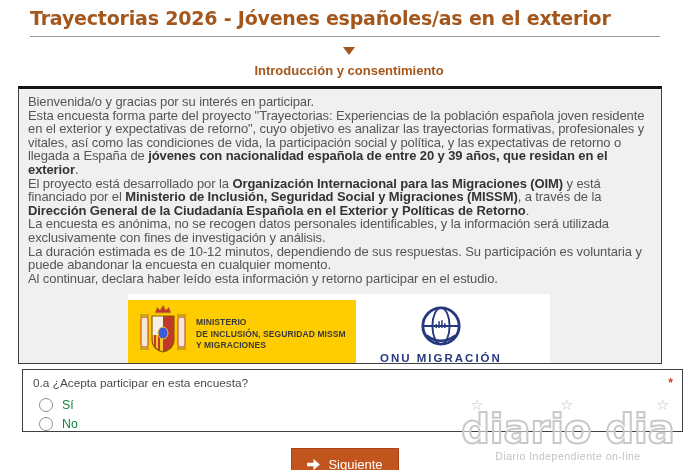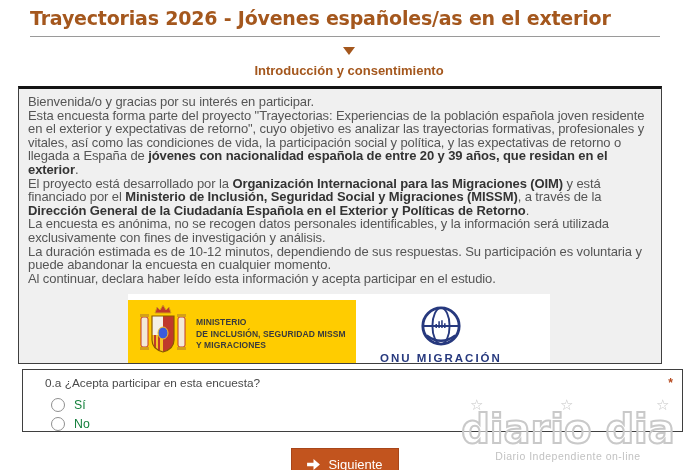--- a/index.html
+++ b/index.html
@@ -34,21 +34,21 @@
     width:228px; height:68px; background:#FFCC00; display:flex; align-items:center;
     gap:10px; padding:0 8px 0 12px;
   }
   .ministry-text { font-size:8.5px; font-weight:bold; color:#3b3b3b; line-height:1.35; letter-spacing:0.1px; }
   .oim-logo { margin-left:24px; display:flex; flex-direction:column; align-items:center; }
   .oim-row { display:flex; align-items:center; gap:5px; }
   .oim-acronym { font-size:33px; font-weight:bold; color:#27397E; letter-spacing:1px; font-family:"DejaVu Sans", sans-serif; }
   .oim-subtitle { font-size:11.5px; font-weight:bold; color:#27397E; letter-spacing:2px; margin-top:1px; }
   .question-box {
     margin:5px 0 0 22px; width:661px; height:63px;
-    background:#fff; border:1px solid #3f3f3f; padding:6px 9px 0 22px;
+    background:#fff; border:1px solid #3f3f3f; padding:6px 9px 0 10px;
   }
   .q-row { display:flex; justify-content:space-between; align-items:flex-start; }
   .q-text { font-size:11.8px; color:#4a4a4a; }
   .q-required { font-size:12px; font-weight:bold; color:#B5491E; }
   .answers { margin-top:5px; }
   .answer-row { display:flex; align-items:center; gap:9px; height:19px; margin-left:6px; cursor:pointer; }
   .radio {
     width:14px; height:14px; border:1px solid #8f8f8f; border-radius:50%; background:#fff; flex:0 0 auto;
   }
   .answer-label { font-size:12.3px; color:#15803d; }
@@ -79,21 +79,21 @@
   <span class="collapse-icon"></span>
   <span class="group-title">Introducción y consentimiento</span>
 </div>
 
 <div class="intro-box">
   <p><span>Bienvenida/o y gracias por su interés en participar.</span></p>
   <p><span>Esta encuesta forma parte del proyecto "Trayectorias: Experiencias de la población española joven residente en el exterior y expectativas de retorno", cuyo objetivo es analizar las trayectorias formativas, profesionales y vitales, así como las condiciones de vida, la participación social y política, y las expectativas de retorno o llegada a España de </span><b>jóvenes con nacionalidad española de entre 20 y 39 años, que residan en el exterior</b><span>.</span></p>
   <p><span>El proyecto está desarrollado por la </span><b>Organización Internacional para las Migraciones (OIM)</b><span> y está financiado por el </span><b>Ministerio de Inclusión, Seguridad Social y Migraciones (MISSM)</b><span>, a través de la </span><b>Dirección General de la Ciudadanía Española en el Exterior y Políticas de Retorno</b><span>.</span></p>
   <p><span>La encuesta es anónima, no se recogen datos personales identificables, y la información será utilizada exclusivamente con fines de investigación y análisis.</span></p>
   <p><span>La duración estimada es de 10-12 minutos, dependiendo de sus respuestas. Su participación es voluntaria y puede abandonar la encuesta en cualquier momento.</span></p>
-  <p><span>Al continuar, declara haber leído esta información y acepta participar en el estudio.</span></p>
+  <p><span>Al continuar, declara haber leído esta información y retorno participar en el estudio.</span></p>
 
   <div class="logos-strip">
     <div class="ministry-logo">
       <span>
         <svg width="46" height="58" viewBox="0 0 46 58">
           <rect x="1" y="14" width="7" height="30" rx="2" fill="#f3e9d7" stroke="#c0392b" stroke-width="1"></rect>
           <rect x="38" y="14" width="7" height="30" rx="2" fill="#f3e9d7" stroke="#c0392b" stroke-width="1"></rect>
           <rect x="0" y="11" width="9" height="3" fill="#d4a017"></rect>
           <rect x="37" y="11" width="9" height="3" fill="#d4a017"></rect>
           <rect x="0" y="44" width="9" height="3" fill="#d4a017"></rect>

